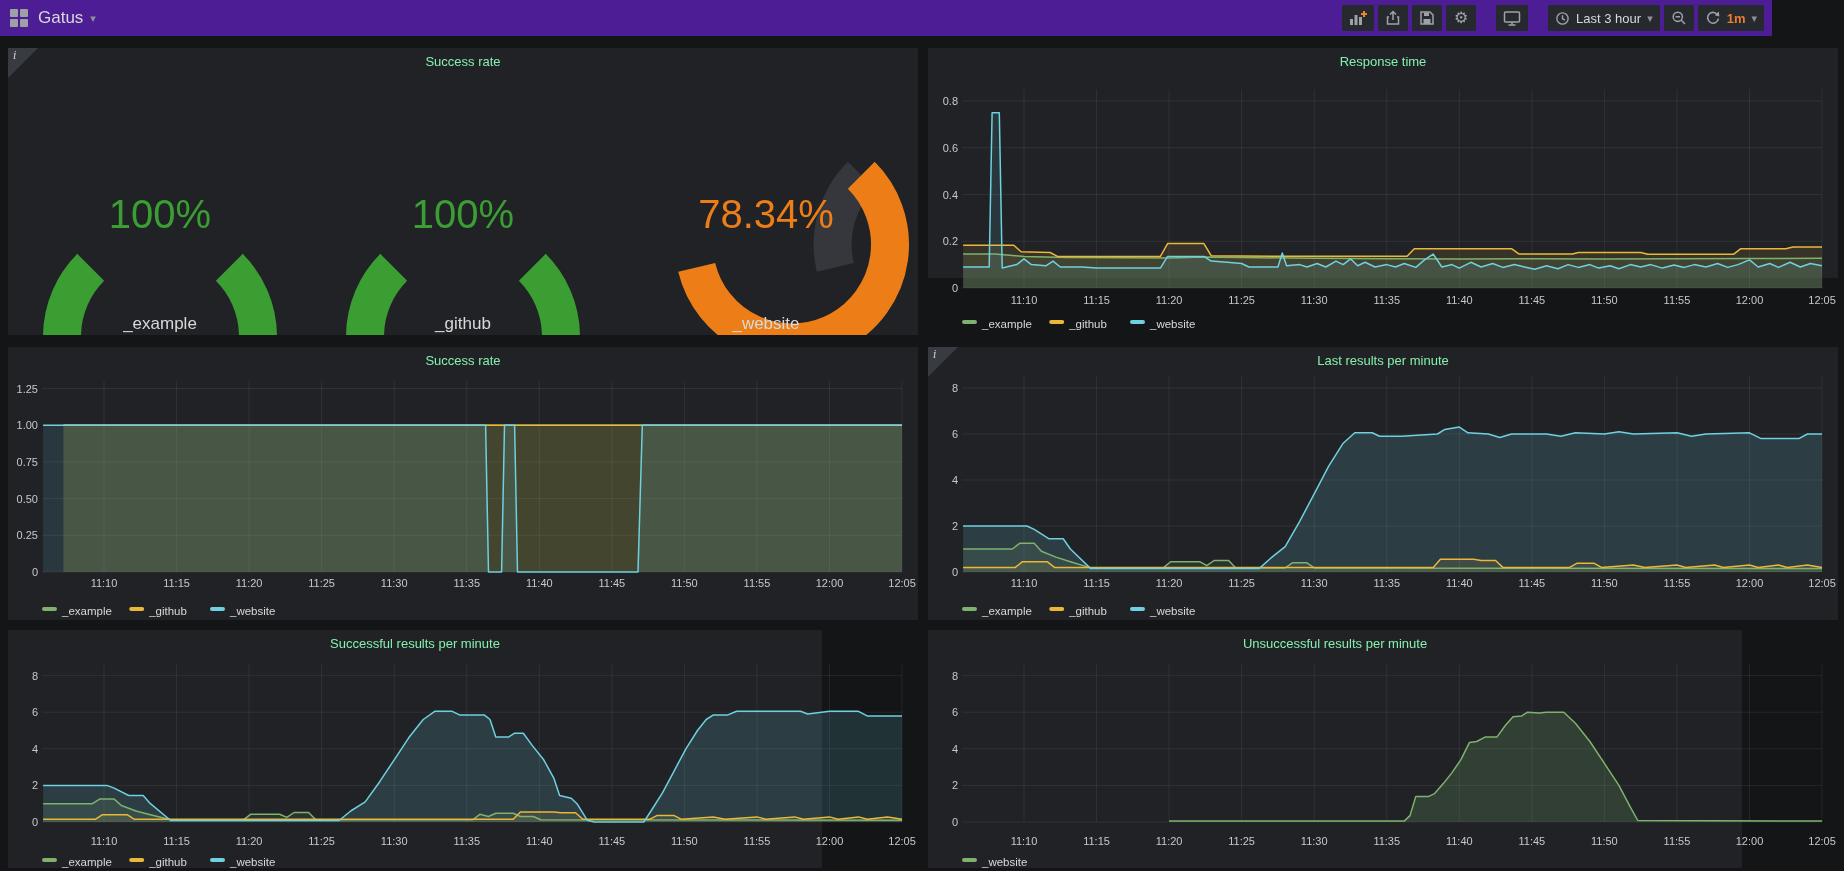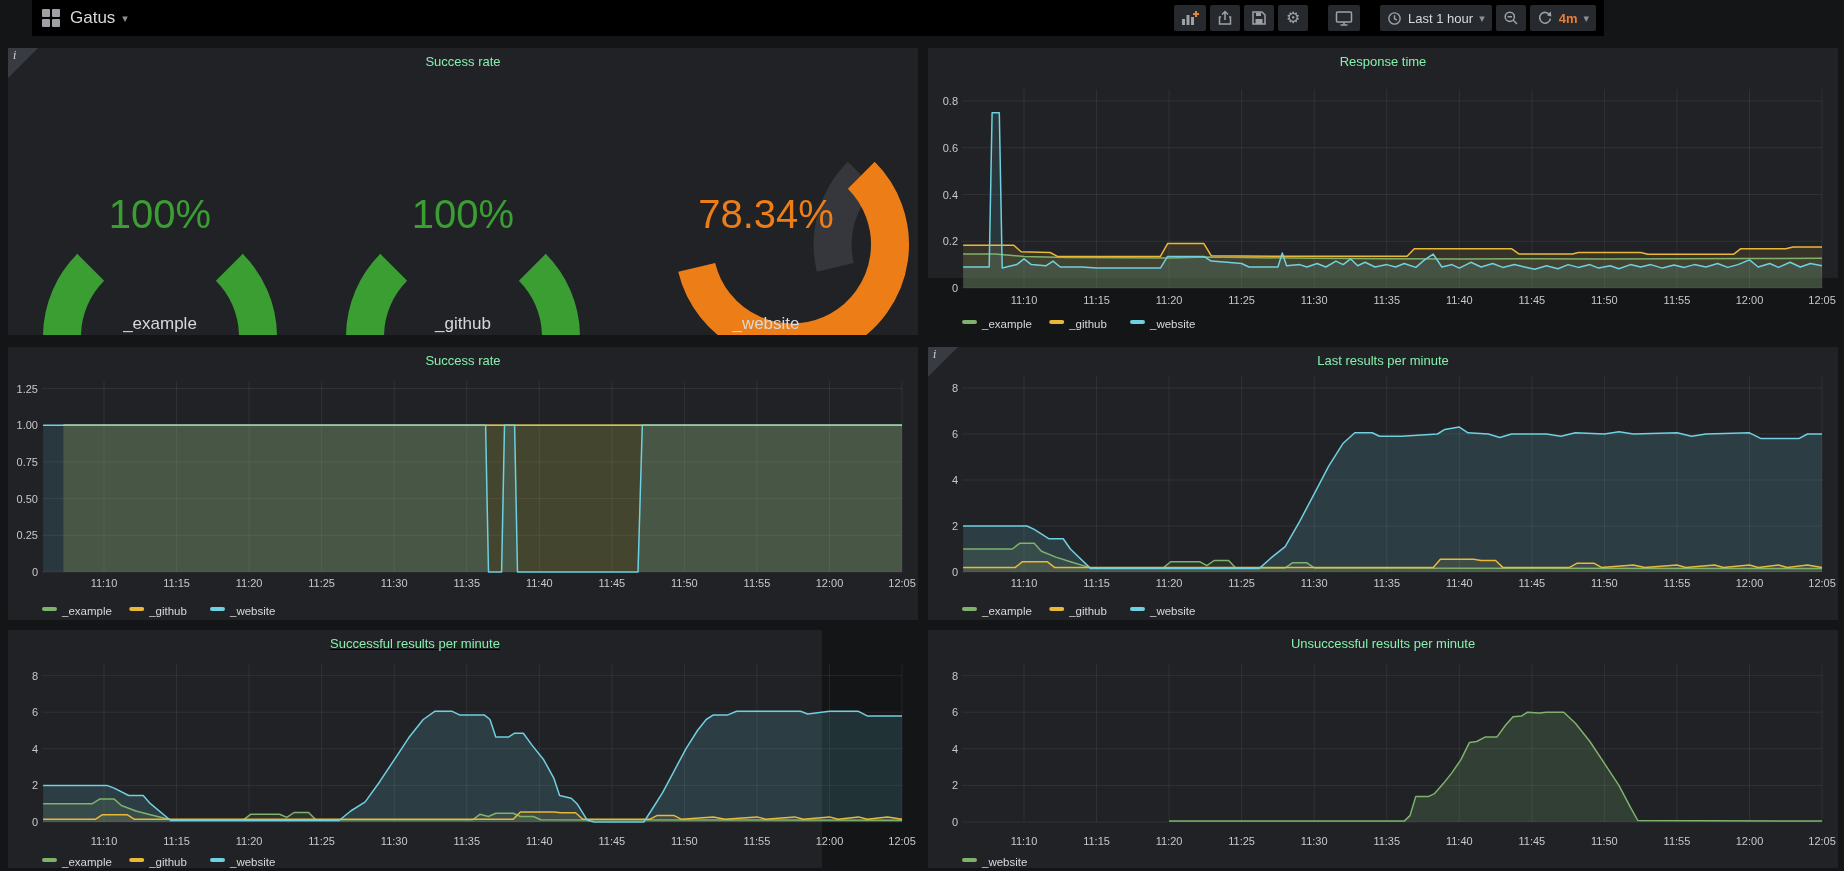--- a/index.html
+++ b/index.html
@@ -1,21 +1,21 @@
 <!DOCTYPE html>
 <html><head>
 <meta charset="utf-8">
 <style>
   * { margin:0; padding:0; box-sizing:border-box; }
   html,body { width:1844px; height:871px; overflow:hidden; }
   body { background:#131517; font-family:"Liberation Sans", sans-serif; position:relative; }
 
   
-  .navbar { position:absolute; left:0; top:0; width:1572px; height:36px; background:#000000;
-            display:flex; align-items:center;margin-left:32px; }
+  .navbar { position:absolute; left:0; top:0; width:1772px; height:36px; background:#4c1d95;
+            display:flex; align-items:center; }
   .nav-left { display:flex; align-items:center; gap:10px; padding-left:10px; }
   .grid-icon { display:grid; grid-template-columns:8px 8px; grid-template-rows:8px 8px; gap:2px; cursor:pointer; }
   .grid-icon div { background:#9da1a6; border-radius:1px; }
   .dash-title { color:#d8d9da; font-size:17px; font-weight:500; cursor:pointer; display:flex; align-items:center; gap:7px; }
   .caret { color:#8d9096; font-size:11px; line-height:1; }
   .nav-right { margin-left:auto; display:flex; align-items:center; gap:4px; padding-right:8px; }
   .nav-btn { height:26px; min-width:30px; background:#26292e; border-radius:2px; display:flex;
              align-items:center; justify-content:center; padding:0 7px; cursor:pointer; color:#9ea2a8;
              font-size:13px; gap:6px; }
   .nav-gap { width:12px; }
@@ -82,35 +82,35 @@
         <rect x="1.5" y="2" width="15" height="10" rx="1" stroke="#9ea2a8" stroke-width="1.5" fill="none"></rect>
         <path d="M9 12 v2.5 M5.5 15 h7" stroke="#9ea2a8" stroke-width="1.5" fill="none"></path>
       </svg>
     </div>
     <div class="nav-gap"></div>
     <div class="nav-btn">
       <svg width="15" height="15" viewBox="0 0 16 16">
         <circle cx="8" cy="8" r="6" stroke="#9ea2a8" stroke-width="1.5" fill="none"></circle>
         <path d="M8 4.5 V8.3 L10.6 9.6" stroke="#9ea2a8" stroke-width="1.5" fill="none"></path>
       </svg>
-      <span class="picker-text">Last 1 hour</span>
+      <span class="picker-text">Last 3 hour</span>
       <span class="caret">▾</span>
     </div>
     <div class="nav-btn">
       <svg width="16" height="16" viewBox="0 0 16 16">
         <circle cx="6.8" cy="6.8" r="4.6" stroke="#9ea2a8" stroke-width="1.5" fill="none"></circle>
         <path d="M10.3 10.3 L14 14 M4.6 6.8 h4.4" stroke="#9ea2a8" stroke-width="1.5" fill="none"></path>
       </svg>
     </div>
     <div class="nav-btn">
       <svg width="16" height="16" viewBox="0 0 16 16">
         <path d="M12.8 5.2 A5.4 5.4 0 1 0 13.4 8.6" stroke="#9ea2a8" stroke-width="1.6" fill="none"></path>
         <polygon points="13.8,1.5 14.4,6.4 9.8,5.2" fill="#9ea2a8"></polygon>
       </svg>
-      <span class="refresh-text">4m</span>
+      <span class="refresh-text">1m</span>
       <span class="caret">▾</span>
     </div>
   </div>
 </div>
 
 <div class="panel" style="left:8px;top:48px;width:910px;height:287px;">
   <div class="info-corner">
       <span>i</span>
     </div>
   <div class="panel-title">Success rate</div>
@@ -282,21 +282,21 @@
         <text x="894.05" y="212" text-anchor="middle" font-size="11" fill="#c7c8ca">12:05</text>
         <rect x="34" y="232" width="15" height="4" rx="2" fill="#7EB26D"></rect>
         <text x="54" y="240" font-size="11.5" fill="#d8d9da">_example</text>
         <rect x="121.2" y="232" width="15" height="4" rx="2" fill="#EAB839"></rect>
         <text x="141.2" y="240" font-size="11.5" fill="#d8d9da">_github</text>
         <rect x="202" y="232" width="15" height="4" rx="2" fill="#6ED0E0"></rect>
         <text x="222" y="240" font-size="11.5" fill="#d8d9da">_website</text>
       </svg></div>
 </div>
 
-<div class="panel" style="left:8px;top:630px;width:814px;height:238px;text-decoration:underline;">
+<div class="panel" style="left:8px;top:630px;width:814px;height:238px;">
   <div class="panel-title">Successful results per minute</div>
   <div class="chart-body"><svg width="910" height="210" viewBox="0 0 910 210">
         <line x1="34" x2="894" y1="164" y2="164" stroke="rgba(255,255,255,0.07)" stroke-width="1"></line>
         <line x1="34" x2="894" y1="127.4" y2="127.4" stroke="rgba(255,255,255,0.07)" stroke-width="1"></line>
         <line x1="34" x2="894" y1="90.8" y2="90.8" stroke="rgba(255,255,255,0.07)" stroke-width="1"></line>
         <line x1="34" x2="894" y1="54.19999999999999" y2="54.19999999999999" stroke="rgba(255,255,255,0.07)" stroke-width="1"></line>
         <line x1="34" x2="894" y1="17.599999999999994" y2="17.599999999999994" stroke="rgba(255,255,255,0.07)" stroke-width="1"></line>
         <line x1="96" x2="96" y1="6.6200000000000045" y2="164" stroke="rgba(255,255,255,0.07)" stroke-width="1"></line>
         <line x1="168.55" x2="168.55" y1="6.6200000000000045" y2="164" stroke="rgba(255,255,255,0.07)" stroke-width="1"></line>
         <line x1="241.1" x2="241.1" y1="6.6200000000000045" y2="164" stroke="rgba(255,255,255,0.07)" stroke-width="1"></line>
@@ -334,21 +334,21 @@
         <text x="894.05" y="187" text-anchor="middle" font-size="11" fill="#c7c8ca">12:05</text>
         <rect x="34" y="200" width="15" height="4" rx="2" fill="#7EB26D"></rect>
         <text x="54" y="208" font-size="11.5" fill="#d8d9da">_example</text>
         <rect x="121.2" y="200" width="15" height="4" rx="2" fill="#EAB839"></rect>
         <text x="141.2" y="208" font-size="11.5" fill="#d8d9da">_github</text>
         <rect x="202" y="200" width="15" height="4" rx="2" fill="#6ED0E0"></rect>
         <text x="222" y="208" font-size="11.5" fill="#d8d9da">_website</text>
       </svg></div>
 </div>
 
-<div class="panel" style="left:928px;top:630px;width:910px;height:238px;">
+<div class="panel" style="left:928px;top:630px;width:814px;height:238px;">
   <div class="panel-title">Unsuccessful results per minute</div>
   <div class="chart-body"><svg width="910" height="210" viewBox="0 0 910 210">
         <line x1="34" x2="894" y1="164" y2="164" stroke="rgba(255,255,255,0.07)" stroke-width="1"></line>
         <line x1="34" x2="894" y1="127.4" y2="127.4" stroke="rgba(255,255,255,0.07)" stroke-width="1"></line>
         <line x1="34" x2="894" y1="90.8" y2="90.8" stroke="rgba(255,255,255,0.07)" stroke-width="1"></line>
         <line x1="34" x2="894" y1="54.19999999999999" y2="54.19999999999999" stroke="rgba(255,255,255,0.07)" stroke-width="1"></line>
         <line x1="34" x2="894" y1="17.599999999999994" y2="17.599999999999994" stroke="rgba(255,255,255,0.07)" stroke-width="1"></line>
         <line x1="96" x2="96" y1="6.6200000000000045" y2="164" stroke="rgba(255,255,255,0.07)" stroke-width="1"></line>
         <line x1="168.55" x2="168.55" y1="6.6200000000000045" y2="164" stroke="rgba(255,255,255,0.07)" stroke-width="1"></line>
         <line x1="241.1" x2="241.1" y1="6.6200000000000045" y2="164" stroke="rgba(255,255,255,0.07)" stroke-width="1"></line>

